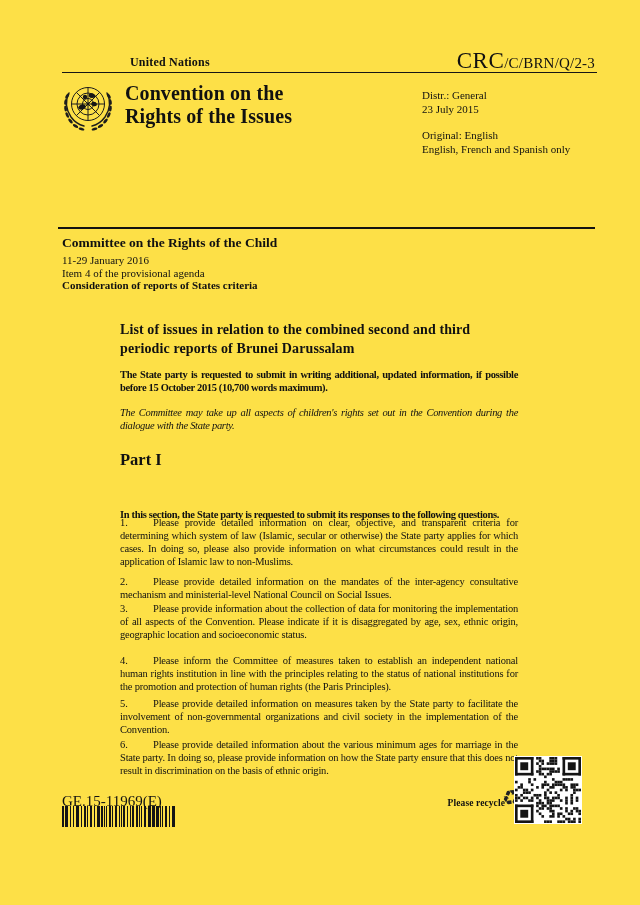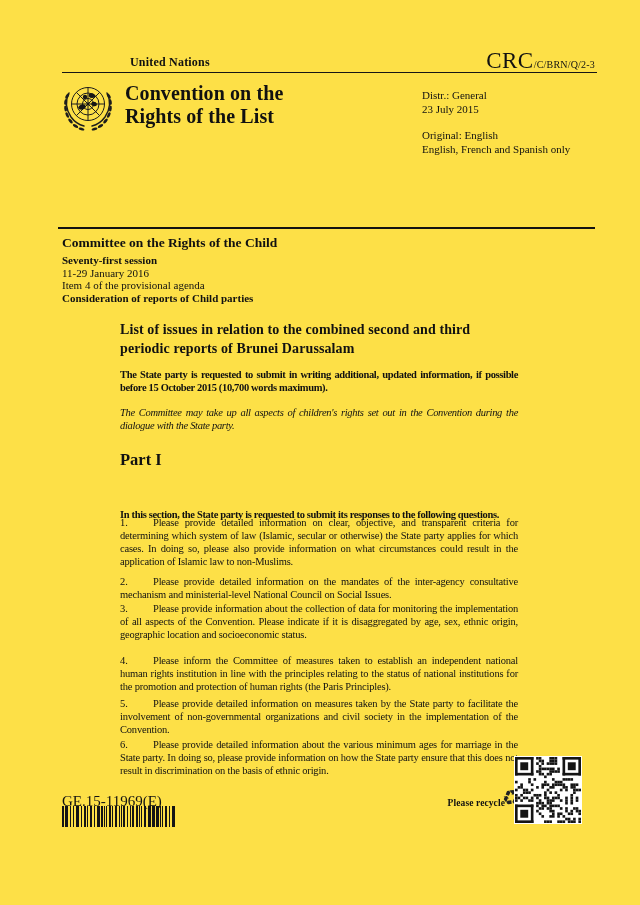--- a/index.html
+++ b/index.html
@@ -9,21 +9,21 @@
     background:#fde047;
     font-family:"Liberation Serif","DejaVu Serif",serif;
     color:#111;
     overflow:hidden;
   }
   .abs{position:absolute;}
   
   .un-name{left:130px;top:55px;font-size:12px;font-weight:bold;letter-spacing:.2px;}
   .symbol{top:48px;right:45px;text-align:right;white-space:nowrap;}
   .symbol .big{font-size:23px;letter-spacing:.5px;}
-  .symbol .small{font-size:10px;letter-spacing:.2px;}
+  .symbol .small{font-size:15px;letter-spacing:.2px;}
   .rule-thin{left:62px;top:72px;width:535px;height:0;border-top:1.6px solid #161616;}
   .rule-thick{left:58px;top:227px;width:537px;height:0;border-top:2.6px solid #121212;}
   
   .emblem{left:59px;top:79px;}
   .mast-title{left:125px;top:82px;font-size:20px;font-weight:bold;line-height:23px;letter-spacing:.1px;}
   .distr{left:422px;top:89px;font-size:11px;line-height:13.5px;}
   .distr .gap{height:13px;}
   
   .session{left:62px;top:237px;font-size:11px;line-height:12.4px;}
   .session .cmt{font-size:13.5px;font-weight:bold;margin-bottom:5px;}
@@ -89,39 +89,38 @@
       <ellipse cx="51.4" cy="29.5" rx="3" ry="1.4" transform="rotate(-85 51.4 29.5)"></ellipse>
       <ellipse cx="49.8" cy="36" rx="3" ry="1.4" transform="rotate(-65 49.8 36)"></ellipse>
       <ellipse cx="46.5" cy="42" rx="3" ry="1.4" transform="rotate(-48 46.5 42)"></ellipse>
       <ellipse cx="41.5" cy="47" rx="3" ry="1.4" transform="rotate(-30 41.5 47)"></ellipse>
       <ellipse cx="35.5" cy="50" rx="3" ry="1.4" transform="rotate(-14 35.5 50)"></ellipse>
     </g>
   </svg>
 
   <div class="abs mast-title">
     <div>Convention on the</div>
-    <div>Rights of the List</div>
+    <div>Rights of the Issues</div>
   </div>
 
   <div class="abs distr">
     <div>Distr.: General</div>
     <div>23 July 2015</div>
     <div class="gap"></div>
     <div>Original: English</div>
     <div>English, French and Spanish only</div>
   </div>
 
   <div class="abs rule-thick"></div>
 
   <div class="abs session">
     <div class="cmt">Committee on the Rights of the Child</div>
-    <div class="b">Seventy-first session</div>
     <div>11-29 January 2016</div>
     <div>Item 4 of the provisional agenda</div>
-    <div class="b">Consideration of reports of Child parties</div>
+    <div class="b">Consideration of reports of States criteria</div>
   </div>
 
   <div class="abs col doc-title">
     <div>List of issues in relation to the combined second and third</div>
     <div>periodic reports of Brunei Darussalam</div>
   </div>
 
   <div class="abs col body-par tight request">The State party is requested to submit in writing additional, updated information, if possible before 15 October 2015 (10,700 words maximum).</div>
 
   <div class="abs col part-h">Part I</div>

